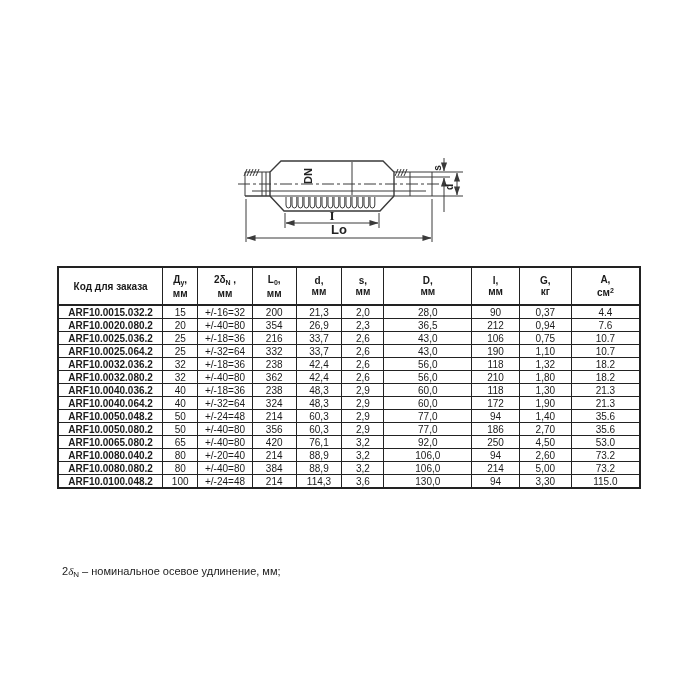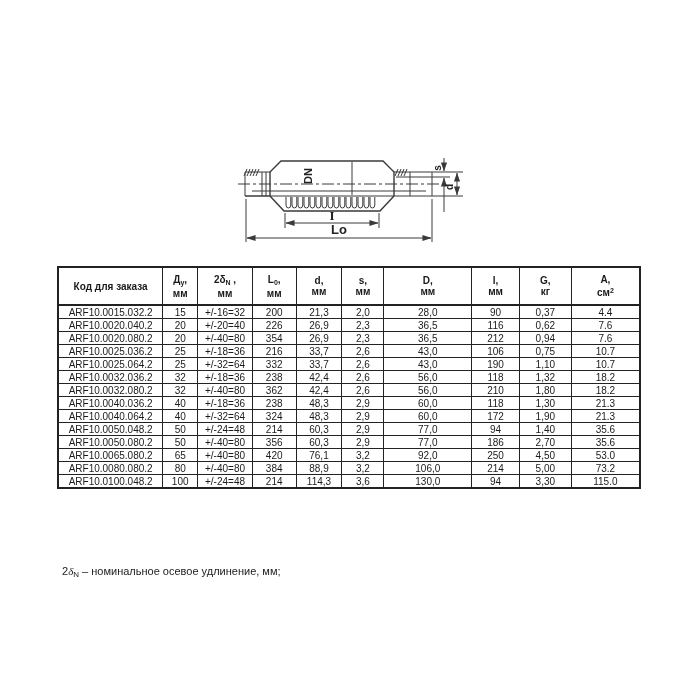--- a/index.html
+++ b/index.html
@@ -16,21 +16,21 @@
   .dim-sans{font:bold 13px "Liberation Sans",sans-serif;}
   .dim-small{font:bold 10px "Liberation Sans",sans-serif;}
   
   #spec-table{position:absolute;left:57px;top:252px;width:584px;border-collapse:collapse;
               table-layout:fixed;background:#fff;margin-top:14px;}
   #spec-table th,#spec-table td{border:1px solid #222;text-align:center;vertical-align:middle;
               padding:0;font-size:10px;line-height:11px;white-space:nowrap;overflow:hidden;}
   #spec-table{border:2px solid #222;}
   #spec-table thead th{height:36px;font-weight:bold;border-bottom:2px solid #222;}
   #spec-table tbody td{height:12px;}
-  #spec-table td.code{font-weight:normal;}
+  #spec-table td.code{font-weight:bold;}
   #spec-table sub{font-size:7px;vertical-align:-2px;}
   #spec-table sup{font-size:7px;vertical-align:+3px;}
   
   #footnote{position:absolute;left:62px;top:565px;font-size:11px;color:#222;}
   #footnote .delta{font-family:"Liberation Serif",serif;font-style:italic;}
   #footnote sub{font-size:8px;vertical-align:-2px;}
 </style>
 </head>
 <body>
 
@@ -158,32 +158,20 @@
           <td>+/-16=32</td>
           <td>200</td>
           <td>21,3</td>
           <td>2,0</td>
           <td>28,0</td>
           <td>90</td>
           <td>0,37</td>
           <td>4.4</td>
         </tr>
         <tr>
-          <td class="code">ARF10.0020.040.2</td>
-          <td>20</td>
-          <td>+/-20=40</td>
-          <td>226</td>
-          <td>26,9</td>
-          <td>2,3</td>
-          <td>36,5</td>
-          <td>116</td>
-          <td>0,62</td>
-          <td>7.6</td>
-        </tr>
-        <tr>
           <td class="code">ARF10.0020.080.2</td>
           <td>20</td>
           <td>+/-40=80</td>
           <td>354</td>
           <td>26,9</td>
           <td>2,3</td>
           <td>36,5</td>
           <td>212</td>
           <td>0,94</td>
           <td>7.6</td>
@@ -290,20 +278,32 @@
           <td>+/-40=80</td>
           <td>420</td>
           <td>76,1</td>
           <td>3,2</td>
           <td>92,0</td>
           <td>250</td>
           <td>4,50</td>
           <td>53.0</td>
         </tr>
         <tr>
+          <td class="code">ARF10.0080.040.2</td>
+          <td>80</td>
+          <td>+/-20=40</td>
+          <td>214</td>
+          <td>88,9</td>
+          <td>3,2</td>
+          <td>106,0</td>
+          <td>94</td>
+          <td>2,60</td>
+          <td>73.2</td>
+        </tr>
+        <tr>
           <td class="code">ARF10.0080.080.2</td>
           <td>80</td>
           <td>+/-40=80</td>
           <td>384</td>
           <td>88,9</td>
           <td>3,2</td>
           <td>106,0</td>
           <td>214</td>
           <td>5,00</td>
           <td>73.2</td>

